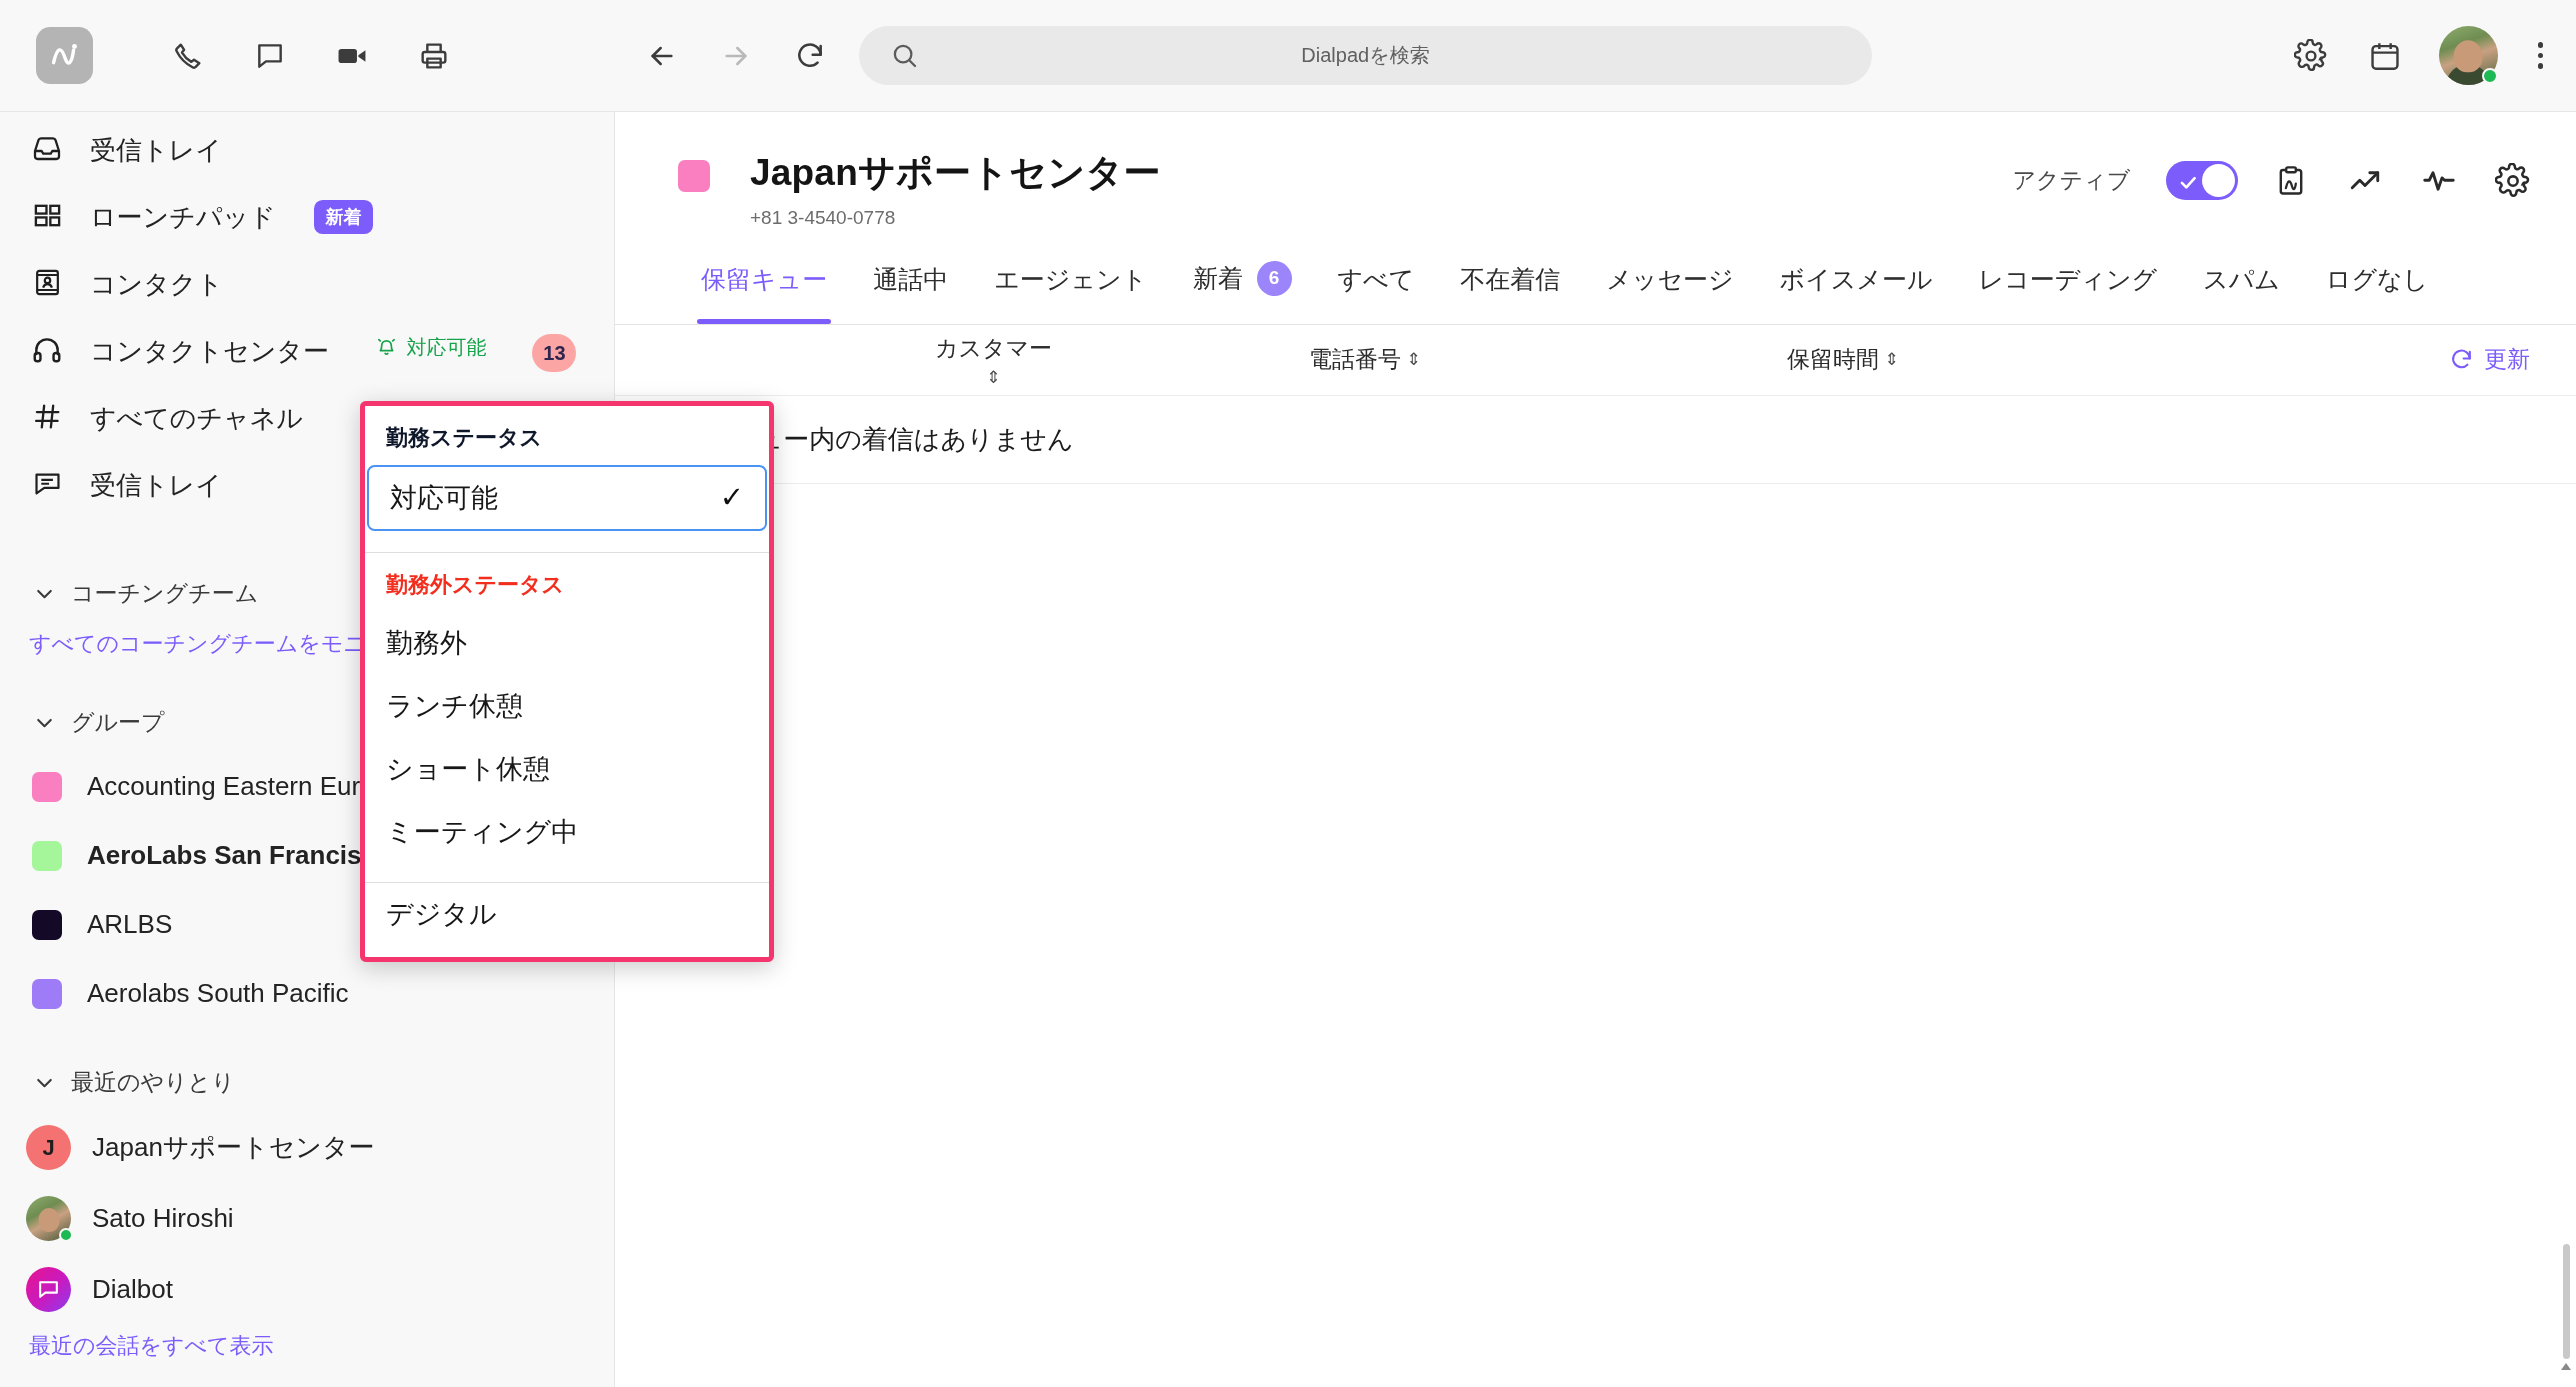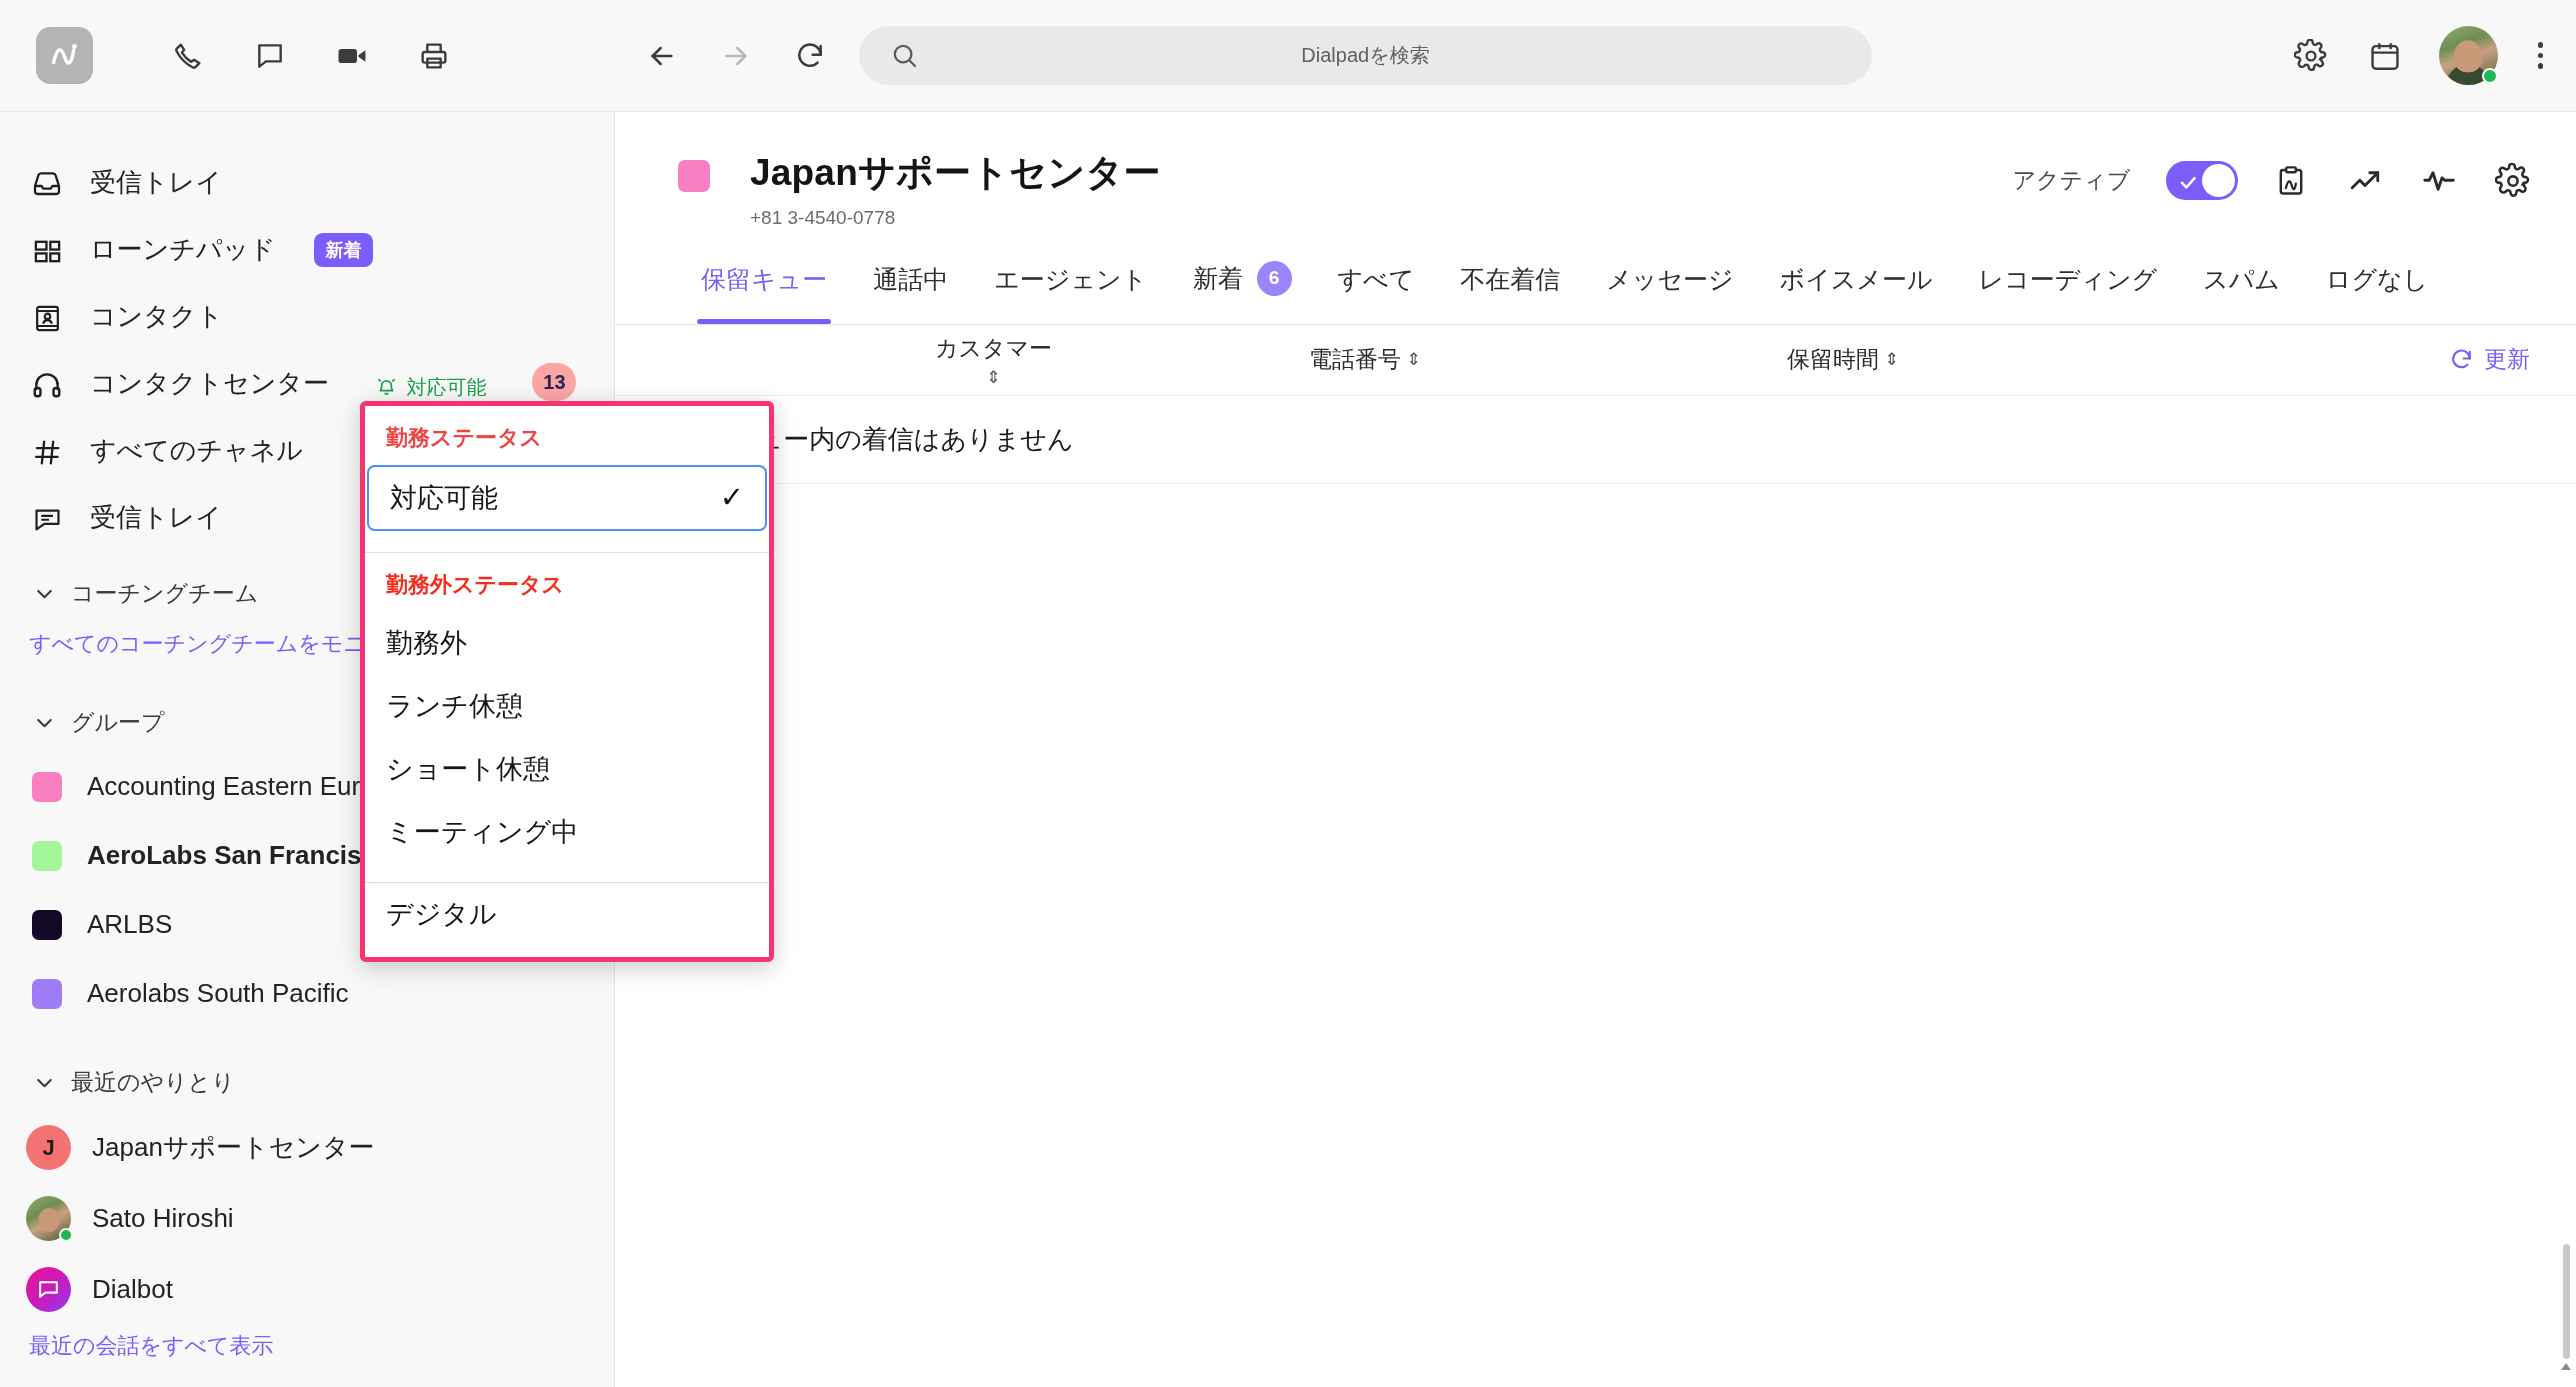--- a/index.html
+++ b/index.html
@@ -70,21 +70,21 @@
   
   .sidebar {
     width: 615px; flex: 0 0 615px;
     background: #f8f8f8;
     border-right: 1px solid #e6e6e6;
     padding-top: 21px;
     position: relative;
     overflow: hidden;
   }
   .nav-item {
-    display: flex; align-items: flex-end;
+    display: flex; align-items: flex-start;
     height: 67px; padding: 0 0 0 29px;
     cursor: pointer; gap: 25px;
     position: relative;
   }
   .nav-item .ic { width: 36px; flex: 0 0 36px; display: flex; align-items: center; justify-content: center; }
   .nav-label { font-size: 26px; color: #232323; white-space: nowrap; }
   .badge-new {
     background: #7c5cfa; color: #fff;
     font-size: 18px; font-weight: bold;
     padding: 4.8px 11.5px; border-radius: 8.6px;
@@ -175,21 +175,21 @@
     position: absolute; left: 360px; top: 401px;
     width: 414px;
     background: #fff;
     border: 5.7px solid #f5356e;
     border-radius: 5.7px;
     box-shadow: 0 5.7px 25px rgba(0,0,0,.20);
     z-index: 60;
     padding: 0;
   }
   .dd-section-label { font-size: 22px; font-weight: bold; padding: 17px 21px 11.5px 21px; }
-  .dd-section-label.green { color: #ef4444; font-family: Liberation Mono, monospace; }
+  .dd-section-label.green { color: #0f172a; font-family: Liberation Mono, monospace; }
   .dd-section-label.red { color: #f22f1e; }
   .dd-item {
     font-size: 27px; color: #171717;
     padding: 13.4px 21px; display: flex; align-items: center;
     cursor: pointer; min-height: 55px;
   }
   .dd-item.selected {
     border: 2.9px solid #4b93f2; border-radius: 7.6px;
     margin: 0 1.9px 1.9px 1.9px;
   }

